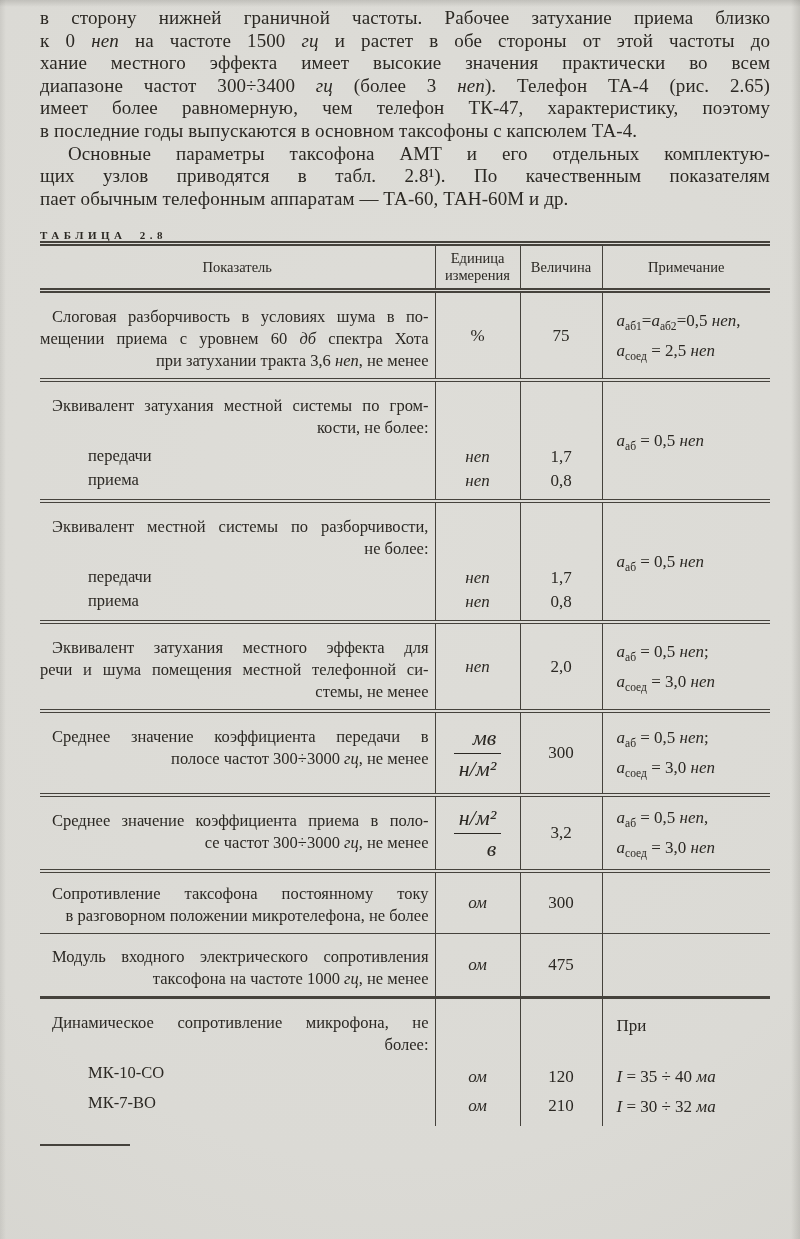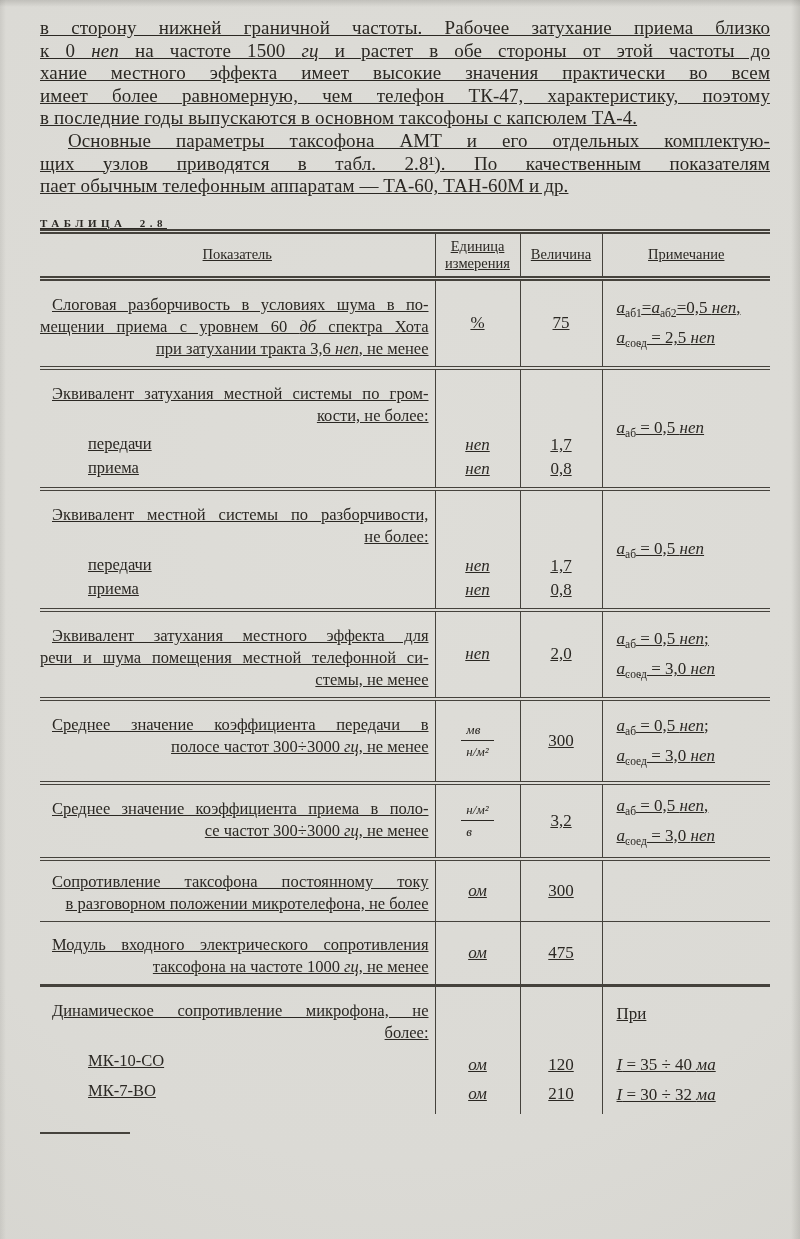--- a/index.html
+++ b/index.html
@@ -12,21 +12,21 @@
   .page{
     width:800px;height:1239px;position:relative;overflow:hidden;
     color:var(--ink);
     font-family:"Liberation Serif","DejaVu Serif",serif;
     background:
       linear-gradient(180deg, rgba(100,98,92,.22) 0, rgba(100,98,92,0) 7px),
       linear-gradient(270deg, rgba(100,98,92,.20) 0, rgba(100,98,92,0) 9px),
       linear-gradient(90deg, rgba(100,98,92,.12) 0, rgba(100,98,92,0) 6px),
       radial-gradient(120% 90% at 50% 40%, #deddd8 0%, #dbdad5 60%, #d3d2cc 100%);
   }
-  .content{padding:17px 30px 0 40px;text-decoration:underline;}
+  .content{padding:7px 30px 0 40px;}
 
   
   .para{font-size:19px;line-height:22.6px;letter-spacing:.1px;}
   .para .tl{width:100%;}
   .tl.jl{text-align:justify;text-align-last:justify;}
 
   
   .tbl-label{margin-top:19px;font-size:11px;font-weight:bold;letter-spacing:4.5px;word-spacing:6px;}
   .tbl-title{margin-top:7px;margin-bottom:9px;text-align:center;font-size:17px;font-weight:bold;letter-spacing:.4px;}
 
@@ -47,21 +47,21 @@
 
   .cl{padding:13px 6px 6px 0;}
   .lbl{line-height:22px;}
   .lbl .tl{width:100%;text-align:right;}
   .sub{padding-left:48px;line-height:22px;}
   .cu,.cv{text-align:center;vertical-align:middle;font-size:17px;padding:2px;}
   .cn{vertical-align:middle;padding:4px 2px 4px 14px;font-size:17px;line-height:30px;}
   .cn .tl{white-space:nowrap;}
   .cn-top{vertical-align:top;padding-top:16px;line-height:22px;}
   sub{font-size:68%;line-height:0;}
-  .frac{display:inline-block;text-align:left;font-size:13px;line-height:1;vertical-align:middle;}
+  .frac{display:inline-block;text-align:right;font-size:22px;line-height:1;vertical-align:middle;}
   .frac .num{display:block;border-bottom:1px solid var(--ink);padding:1px 5px 4px;}
   .frac .den{display:block;padding:4px 5px 1px;}
 
   tr.r1{height:80px;} tr.r4{height:82px;} tr.r5{height:84px;} tr.r6{height:76px;}
   tr.r7{height:58px;} tr.r8{height:60px;}
   tr.sh{height:52px;} tr.ia{height:24px;} tr.ib{height:30px;}
   tr.ib > td{padding-bottom:8px;}
 
   
   .footnote-rule{width:90px;border-top:2px solid var(--rule);margin:18px 0 0 0;}
@@ -69,20 +69,21 @@
 </head>
 <body>
 
 <div class="page">
   <div class="content">
 
     <div class="para">
         <div class="tl jl">в сторону нижней граничной частоты. Рабочее затухание приема близко</div>
         <div class="tl jl">к 0 <i>неп</i> на частоте 1500 <i>гц</i> и растет в обе стороны от этой частоты до</div>
         <div class="tl jl">хание местного эффекта имеет высокие значения практически во всем</div>
+        <div class="tl jl">диапазоне частот 300÷3400 <i>гц</i> (более 3 <i>неп</i>). Телефон ТА-4 (рис. 2.65)</div>
         <div class="tl jl">имеет более равномерную, чем телефон ТК-47, характеристику, поэтому</div>
         <div class="tl ">в последние годы выпускаются в основном таксофоны с капсюлем ТА-4.</div>
       </div>
 
     <div class="para">
         <div class="tl jl" style="text-indent: 28px;">Основные параметры таксофона АМТ и его отдельных комплектую-</div>
         <div class="tl jl">щих узлов приводятся в табл. 2.8¹). По качественным показателям</div>
         <div class="tl ">пает обычным телефонным аппаратам — ТА-60, ТАН-60М и др.</div>
       </div>
 

